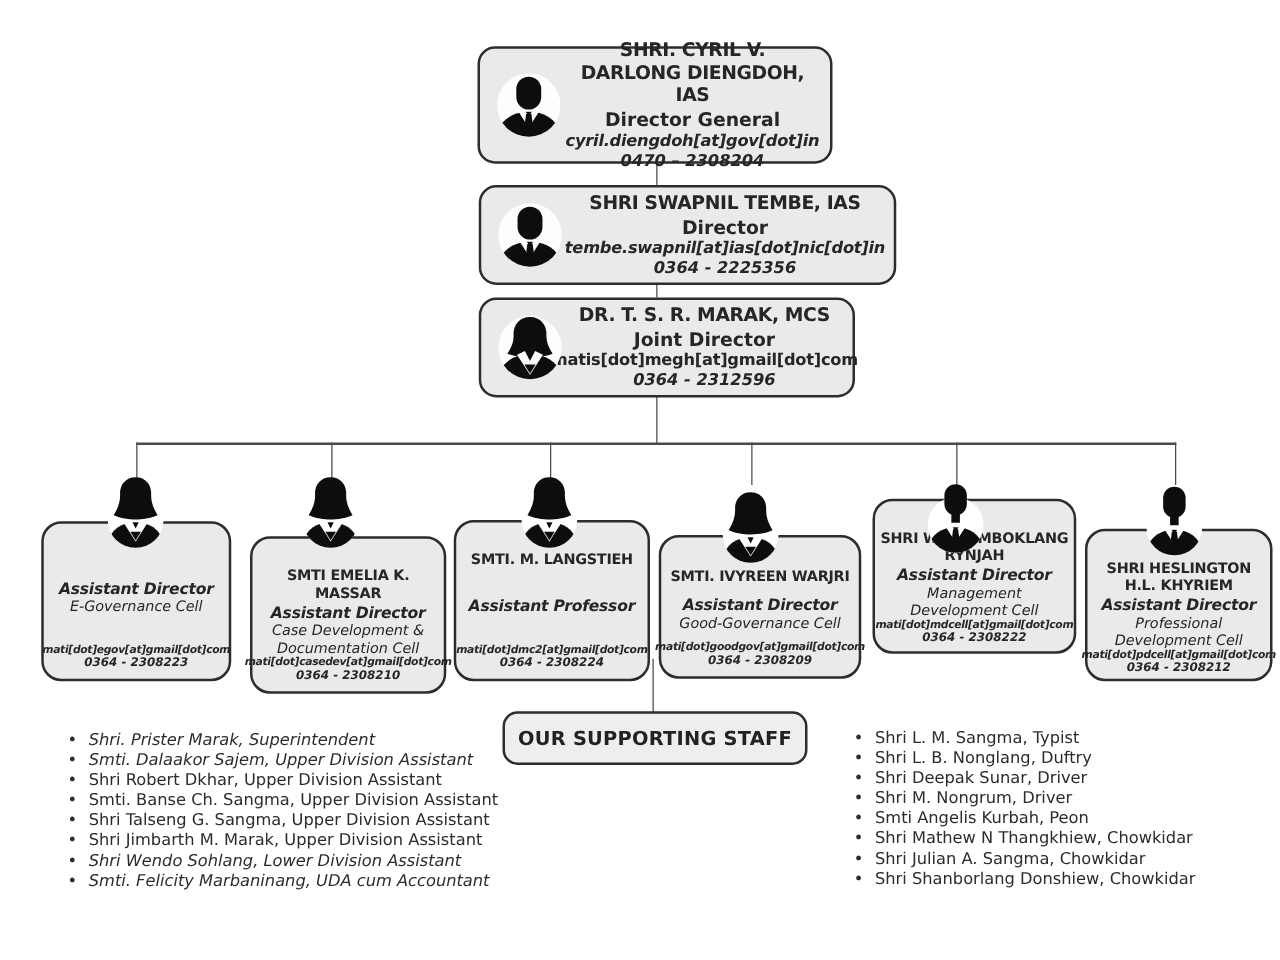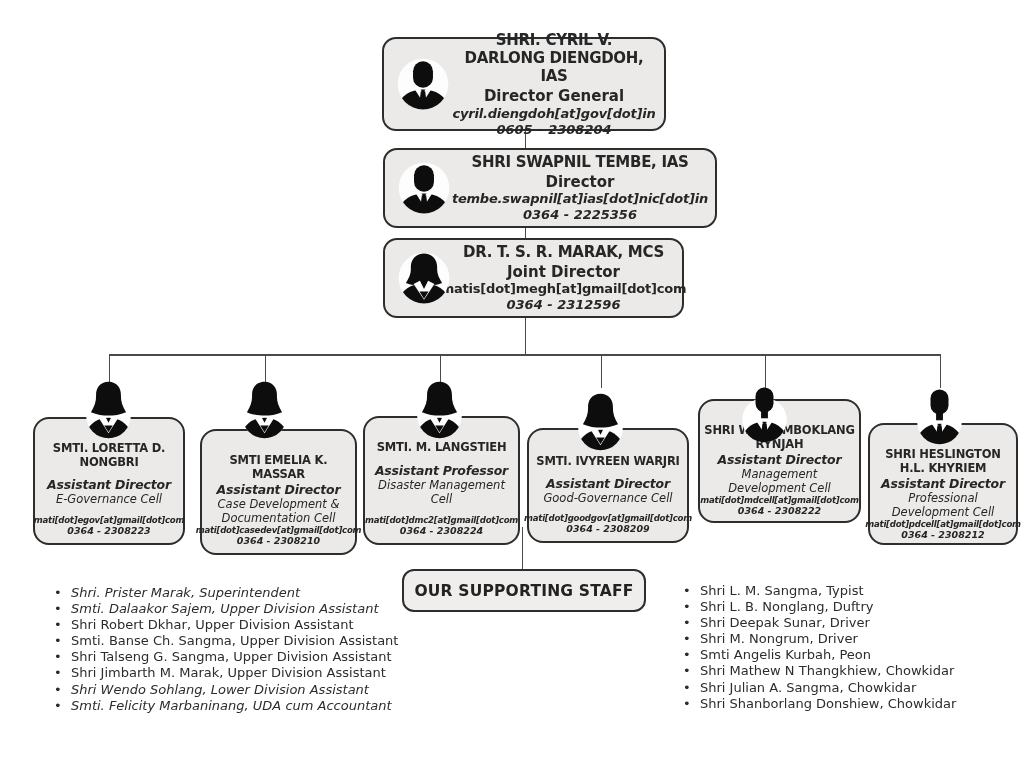--- a/index.html
+++ b/index.html
@@ -122,21 +122,21 @@
   <div class="vline" style="left:521.5px;top:527px;height:43px;"></div>
 
   <div class="card exec" style="left:382px;top:37px;width:284px;height:94px;">
     <svg class="avatar" width="58" height="58">
         <use href="#av-male-top"></use>
       </svg>
     <div class="txt">
       <div class="nm">SHRI. CYRIL V. DARLONG DIENGDOH, IAS</div>
       <div class="ti">Director General</div>
       <div class="em">cyril.diengdoh[at]gov[dot]in</div>
-      <div class="ph">0605 – 2308204</div>
+      <div class="ph">0470 – 2308204</div>
     </div>
   </div>
 
   <div class="card exec" style="left:383px;top:148px;width:334px;height:80px;">
     <svg class="avatar" width="58" height="58">
         <use href="#av-male-top"></use>
       </svg>
     <div class="txt">
       <div class="nm">SHRI SWAPNIL TEMBE, IAS</div>
       <div class="ti">Director</div>
@@ -171,21 +171,20 @@
     </svg>
   <svg class="avatar" style="position:absolute;left:737px;top:384px;z-index:3;" width="55" height="60">
       <use href="#av-male-float"></use>
     </svg>
   <svg class="avatar" style="position:absolute;left:912px;top:386px;z-index:3;" width="55" height="60">
       <use href="#av-male-float"></use>
     </svg>
 
   <div class="card officer" style="left:33px;top:417px;width:152px;height:128px;">
     <div class="inner">
-      <div class="nm">SMTI. LORETTA D. NONGBRI</div>
       <div class="ti">Assistant Director</div>
       <div class="cell">E-Governance Cell</div>
       <div class="em">mati[dot]egov[at]gmail[dot]com</div>
       <div class="ph">0364 - 2308223</div>
     </div>
   </div>
 
   <div class="card officer" style="left:200px;top:429px;width:157px;height:126px;">
     <div class="inner">
       <div class="nm">SMTI EMELIA K. MASSAR</div>
@@ -193,21 +192,20 @@
       <div class="cell">Case Development &amp; Documentation Cell</div>
       <div class="em">mati[dot]casedev[at]gmail[dot]com</div>
       <div class="ph">0364 - 2308210</div>
     </div>
   </div>
 
   <div class="card officer" style="left:363px;top:416px;width:157px;height:129px;">
     <div class="inner">
       <div class="nm">SMTI. M. LANGSTIEH</div>
       <div class="ti">Assistant Professor</div>
-      <div class="cell">Disaster Management Cell</div>
       <div class="em">mati[dot]dmc2[at]gmail[dot]com</div>
       <div class="ph">0364 - 2308224</div>
     </div>
   </div>
 
   <div class="card officer" style="left:527px;top:428px;width:162px;height:115px;padding-top:24px;">
     <div class="inner">
       <div class="nm nowrap">SMTI. IVYREEN WARJRI</div>
       <div class="ti">Assistant Director</div>
       <div class="cell">Good-Governance Cell</div>

